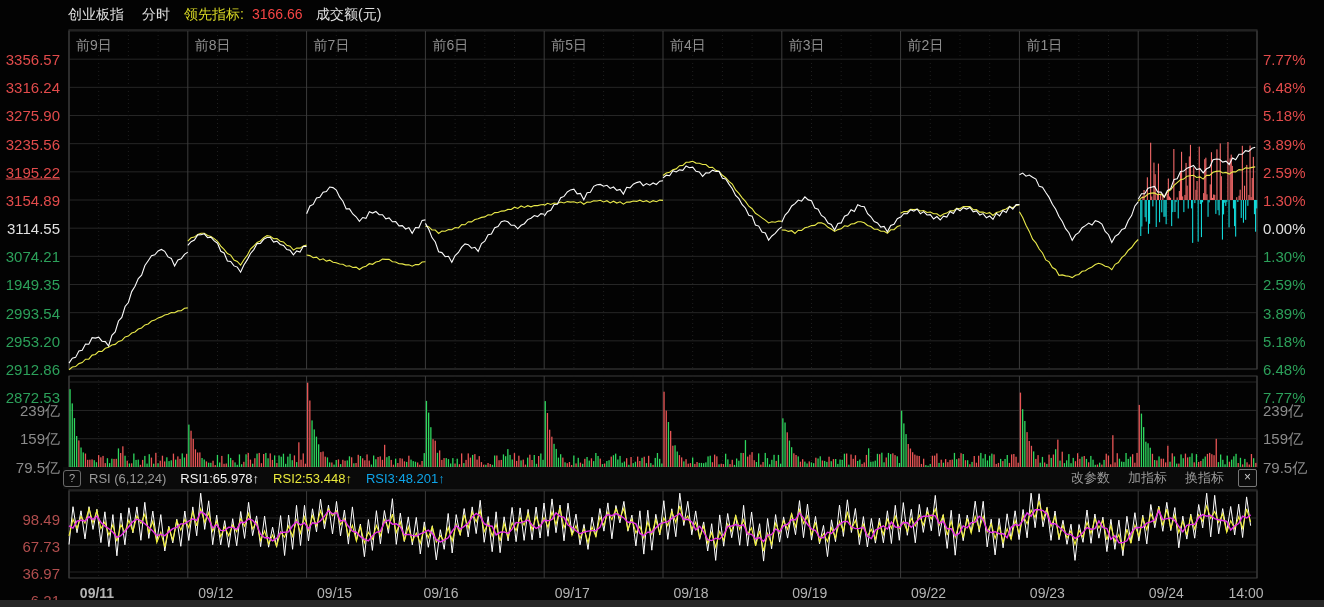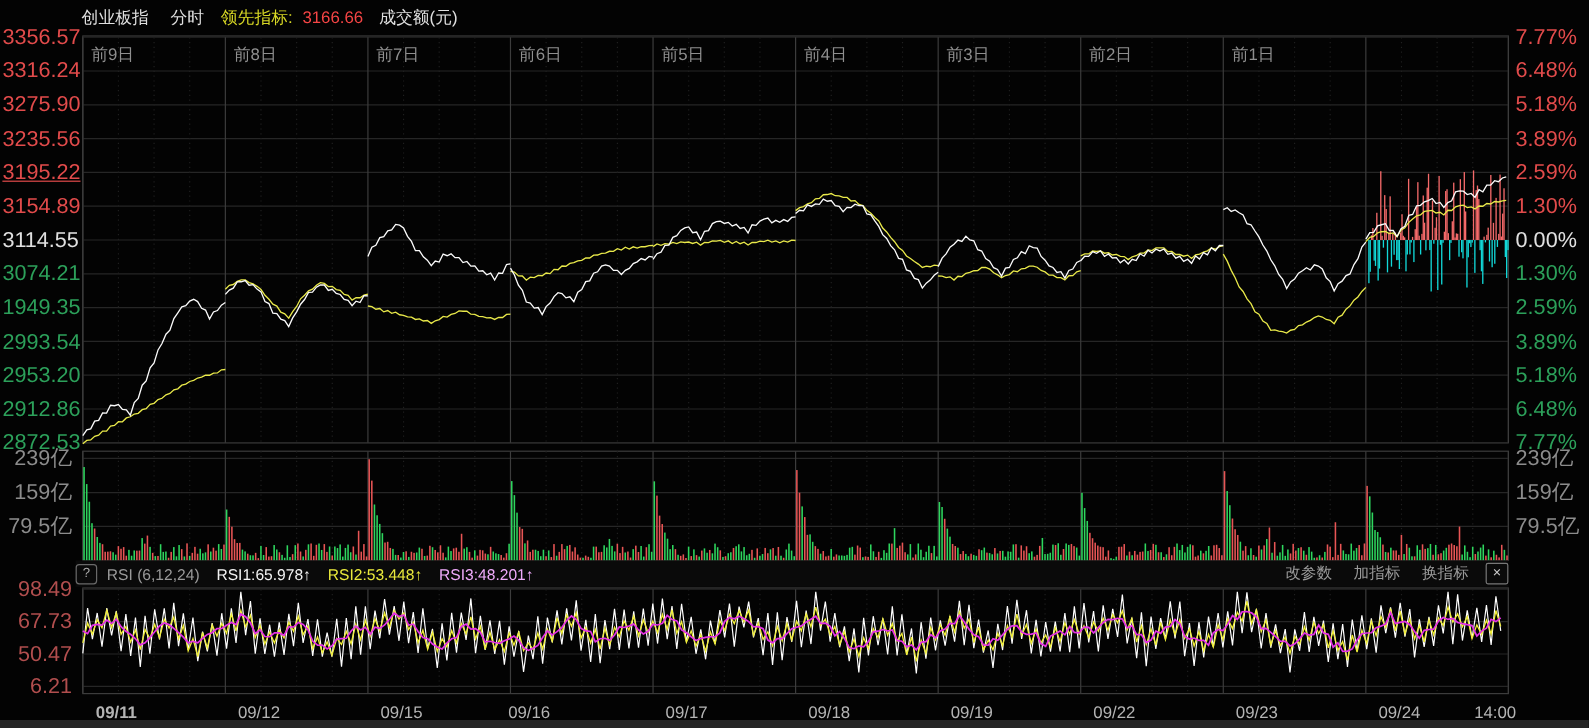--- a/index.html
+++ b/index.html
@@ -1,34 +1,34 @@
 <!DOCTYPE html>
 <html><head>
 <meta charset="utf-8">
 <style>
   html,body{margin:0;padding:0;background:#030303;}
   body{width:1324px;height:607px;position:relative;overflow:hidden;
        font-family:"Liberation Sans","DejaVu Sans",sans-serif;}
   #stage{position:absolute;left:0;top:0;width:1324px;height:607px;}
   svg{position:absolute;left:0;top:0;}
-  .lbl{position:absolute;font-size:18px;line-height:13px;white-space:nowrap;transform:translateY(-50%);}
+  .lbl{position:absolute;font-size:15px;line-height:13px;white-space:nowrap;transform:translateY(-50%);margin-top:28px;}
   .r{color:#e14b4b;} .g{color:#2ca05a;} .w{color:#e0e0e0;}
   .ra{text-align:right;width:58px;left:2px;}
   .la{left:1263px;}
   .hdr{position:absolute;top:6px;font-size:14px;line-height:16px;white-space:nowrap;}
   .daylbl{position:absolute;top:37px;font-size:14px;color:#8f8f8f;}
   .datelbl{position:absolute;top:585px;font-size:14px;color:#b4b4b4;transform:translateX(-50%);}
   .vollbl{color:#8c8c8c;}
   .rsilbl{color:#b14e4e;}
   #rsiHeader{position:absolute;left:63px;top:467px;width:1194px;height:22px;background:#0a0a0a;
              display:flex;align-items:center;font-size:13px;color:#9a9a9a;}
   #rsiHeader .sp{margin-right:14px;}
   #helpBox{width:16px;height:15px;border:1px solid #6a6a6a;border-radius:3px;text-align:center;
            font-size:11px;line-height:15px;color:#aaa;margin-right:8px;cursor:pointer;}
-  #rsi1{color:#f2f2f2;} #rsi2{color:#e9e93c;} #rsi3{color:#f0abfc;}
+  #rsi1{color:#f2f2f2;} #rsi2{color:#e9e93c;} #rsi3{color:#0ea5e9;}
   .rsiBtn{color:#9a9a9a;margin-left:18px;cursor:pointer;}
   #closeBox{width:17px;height:16px;border:1px solid #777;border-radius:2px;text-align:center;
             font-size:12px;line-height:15px;color:#ccc;margin-left:14px;cursor:pointer;}
   #bottomBar{position:absolute;left:0;top:600px;width:1324px;height:7px;background:#262626;}
   #spacer{flex:1;}
 </style>
 </head>
 <body>
 
 <div id="stage">
@@ -867,21 +867,21 @@
       <div class="lbl g la" style="top: 340.833px;">6.48%</div>
       <div class="lbl g la" style="top: 369px;">7.77%</div>
       <div class="lbl vollbl ra" style="top: 382px;">239亿</div>
       <div class="lbl vollbl la" style="top: 382px;">239亿</div>
       <div class="lbl vollbl ra" style="top: 410.452px;">159亿</div>
       <div class="lbl vollbl la" style="top: 410.452px;">159亿</div>
       <div class="lbl vollbl ra" style="top: 438.726px;">79.5亿</div>
       <div class="lbl vollbl la" style="top: 438.726px;">79.5亿</div>
       <div class="lbl rsilbl ra" style="top: 491px;">98.49</div>
       <div class="lbl rsilbl ra" style="top: 518px;">67.73</div>
-      <div class="lbl rsilbl ra" style="top: 545px;">50.47</div>
+      <div class="lbl rsilbl ra" style="top: 545px;">36.97</div>
       <div class="lbl rsilbl ra" style="top: 572px;">6.21</div>
       <div class="daylbl" style="left: 76px;">前9日</div>
       <div class="daylbl" style="left: 194.8px;">前8日</div>
       <div class="daylbl" style="left: 313.6px;">前7日</div>
       <div class="daylbl" style="left: 432.4px;">前6日</div>
       <div class="daylbl" style="left: 551.2px;">前5日</div>
       <div class="daylbl" style="left: 670px;">前4日</div>
       <div class="daylbl" style="left: 788.8px;">前3日</div>
       <div class="daylbl" style="left: 907.6px;">前2日</div>
       <div class="daylbl" style="left: 1026.4px;">前1日</div>

